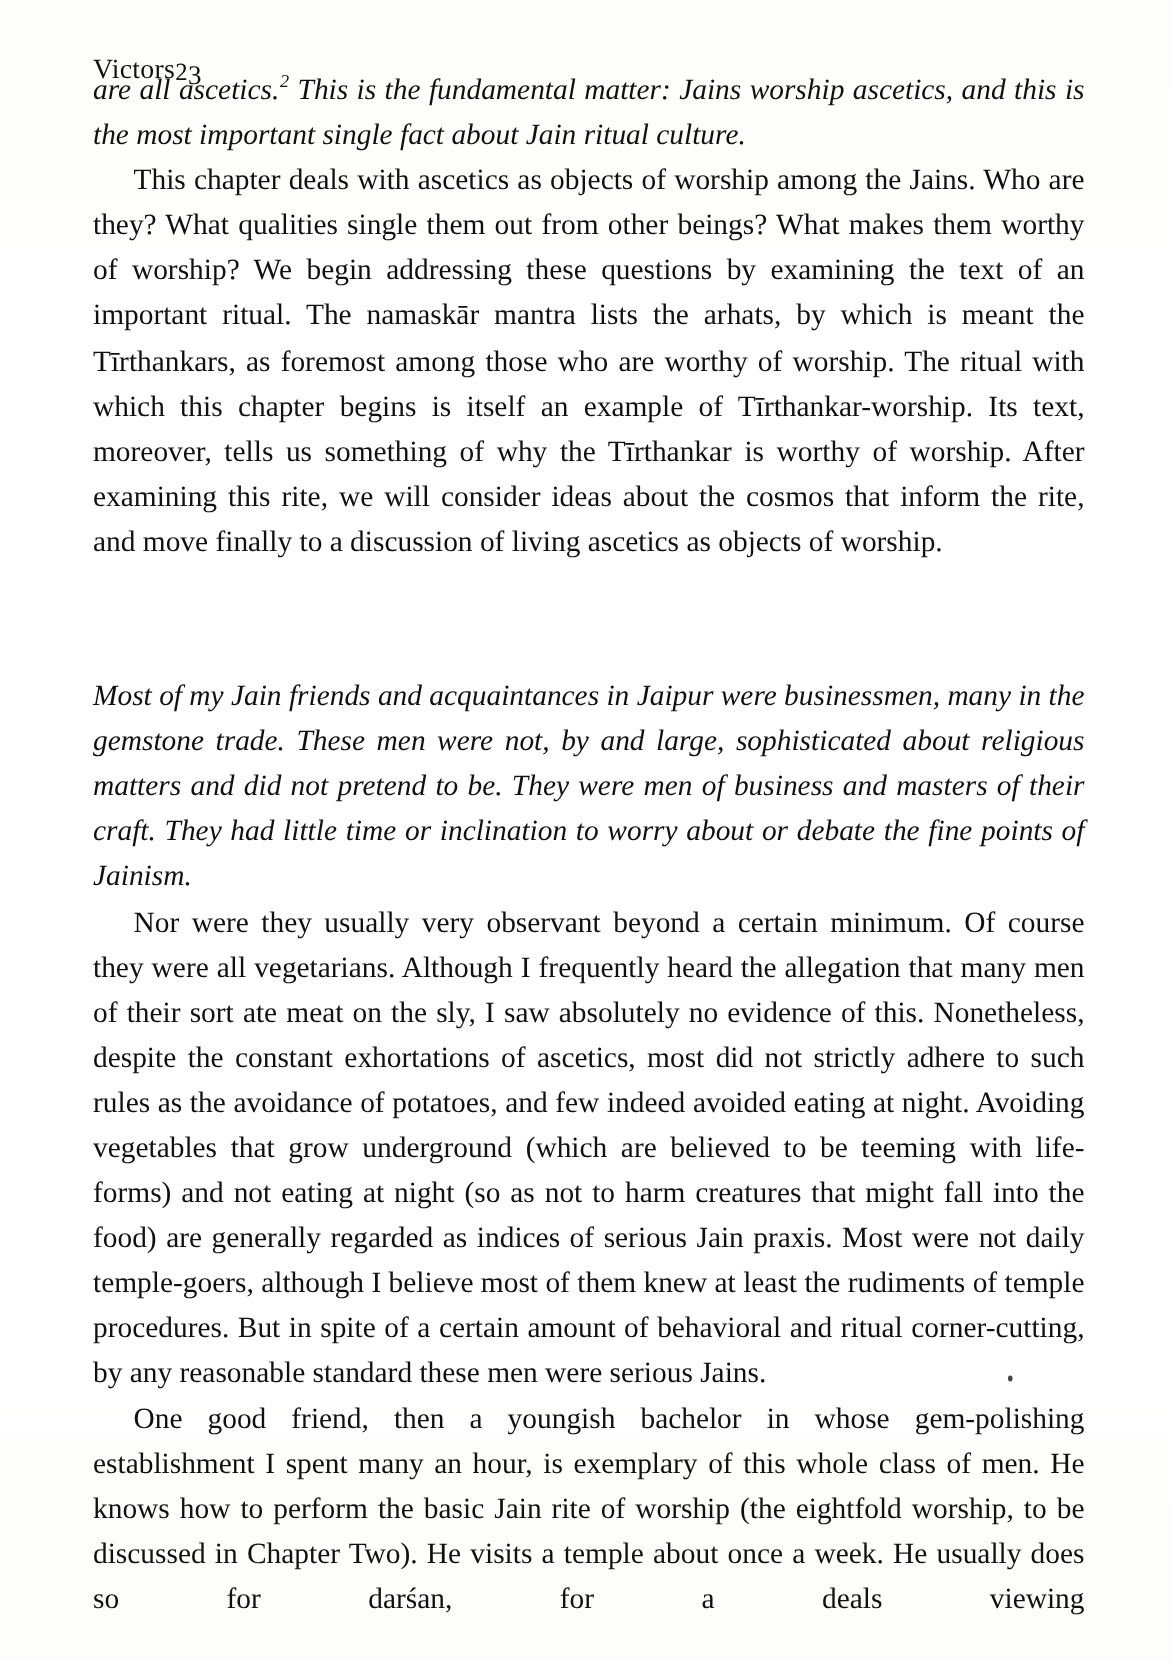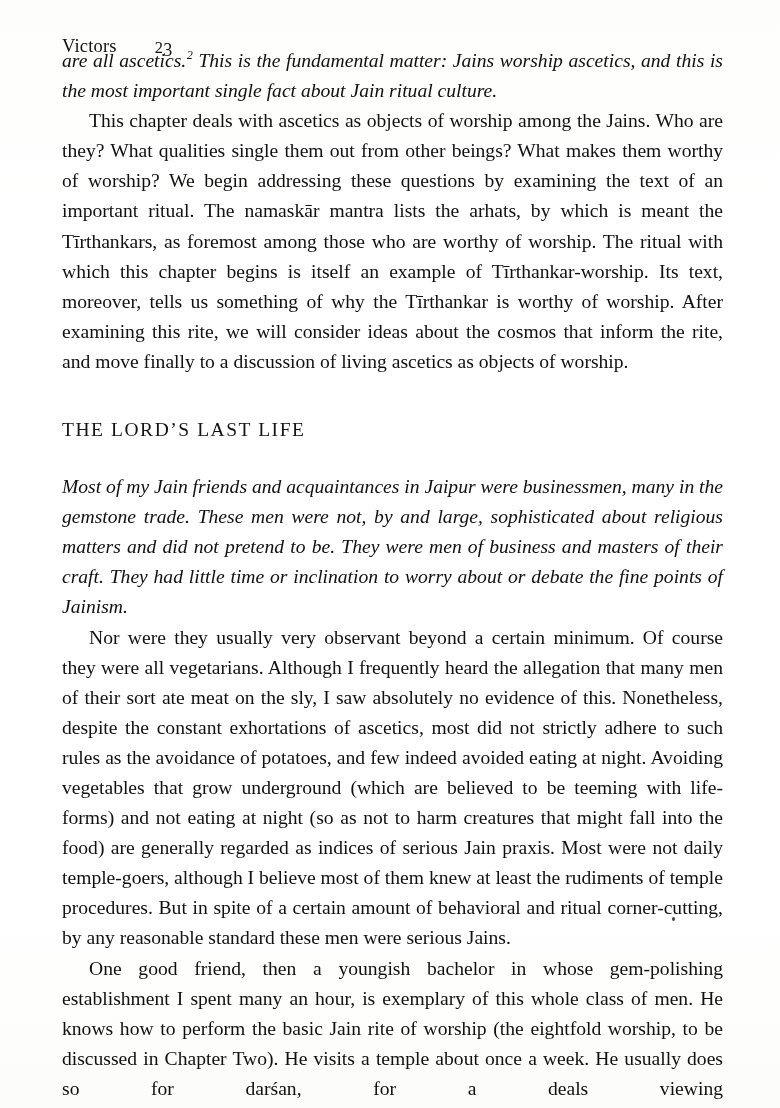--- a/index.html
+++ b/index.html
@@ -34,21 +34,20 @@
   
   .running-head {
     position: absolute;
     top: 8px;
     left: 0;
     width: 100%;
     height: 26px;
     display: flex;
     align-items: baseline;
     justify-content: flex-start;
-    gap: 38px;
   }
   .running-title {
     font-size: 18.5px;
     letter-spacing: 0.2px;
     color: #121212;
   }
   .folio {
     font-size: 18px;
     letter-spacing: 0.3px;
     color: #121212;
@@ -151,21 +150,20 @@
     <p class="para noindent">
       <span>are all ascetics.</span><sup class="fn">2</sup><span> This is the fundamental matter: Jains worship ascetics, and this is the most important single fact about Jain ritual culture.</span>
     </p>
 
     <p class="para indent">
       <span>This chapter deals with ascetics as objects of worship among the Jains. Who are they? What qualities single them out from other beings? What makes them worthy of worship? We begin addressing these questions by examining the text of an important ritual. The </span><span class="it">namaskār mantra</span><span> lists the </span><span class="it">arhat</span><span>s, by which is meant the Tīrthankars, as foremost among those who are worthy of worship. The ritual with which this chapter begins is itself an example of Tīrthankar-worship. Its text, moreover, tells us something of </span><span class="it">why</span><span> the Tīrthankar is worthy of worship. After examining this rite, we will consider ideas about the cosmos that inform the rite, and move finally to a discussion of living ascetics as objects of worship.</span>
     </p>
 
     <div class="gap-before-heading"></div>
 
-    <h2 class="section-heading">THE LORD’S LAST LIFE</h2>
 
     <div class="gap-after-heading"></div>
 
     <p class="para noindent">
       <span>Most of my Jain friends and acquaintances in Jaipur were businessmen, many in the gemstone trade. These men were not, by and large, sophisticated about religious matters and did not pretend to be. They were men of business and masters of their craft. They had little time or inclination to worry about or debate the fine points of Jainism.</span>
     </p>
 
     <p class="para indent">
       <span>Nor were they usually very observant beyond a certain minimum. Of course they were all vegetarians. Although I frequently heard the allegation that many men of their sort ate meat on the sly, I saw absolutely no evidence of this. Nonetheless, despite the constant exhortations of ascetics, most did not strictly adhere to such rules as the avoidance of potatoes, and few indeed avoided eating at night. Avoiding vegetables that grow underground (which are believed to be teeming with life-forms) and not eating at night (so as not to harm creatures that might fall into the food) are generally regarded as indices of serious Jain praxis. Most were not daily temple-goers, although I believe most of them knew at least the rudiments of temple procedures. But in spite of a certain amount of behavioral and ritual corner-cutting, by any reasonable standard these men were serious Jains.</span>
     </p>

